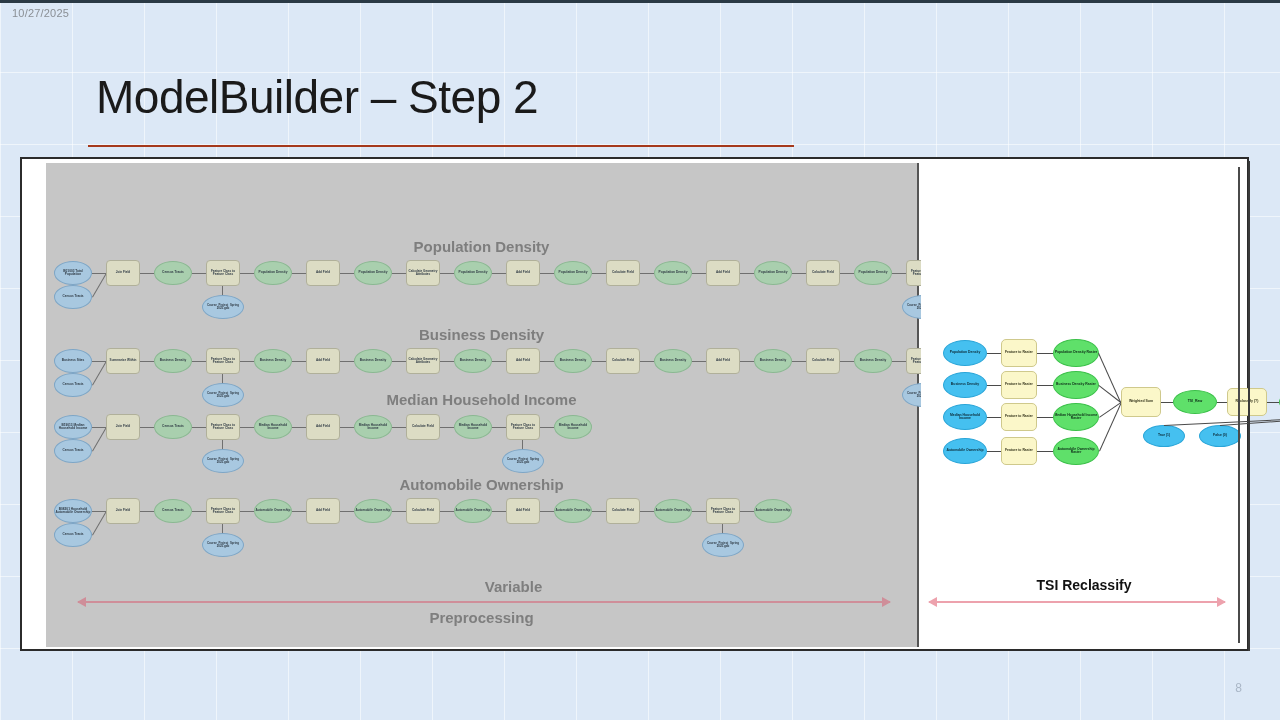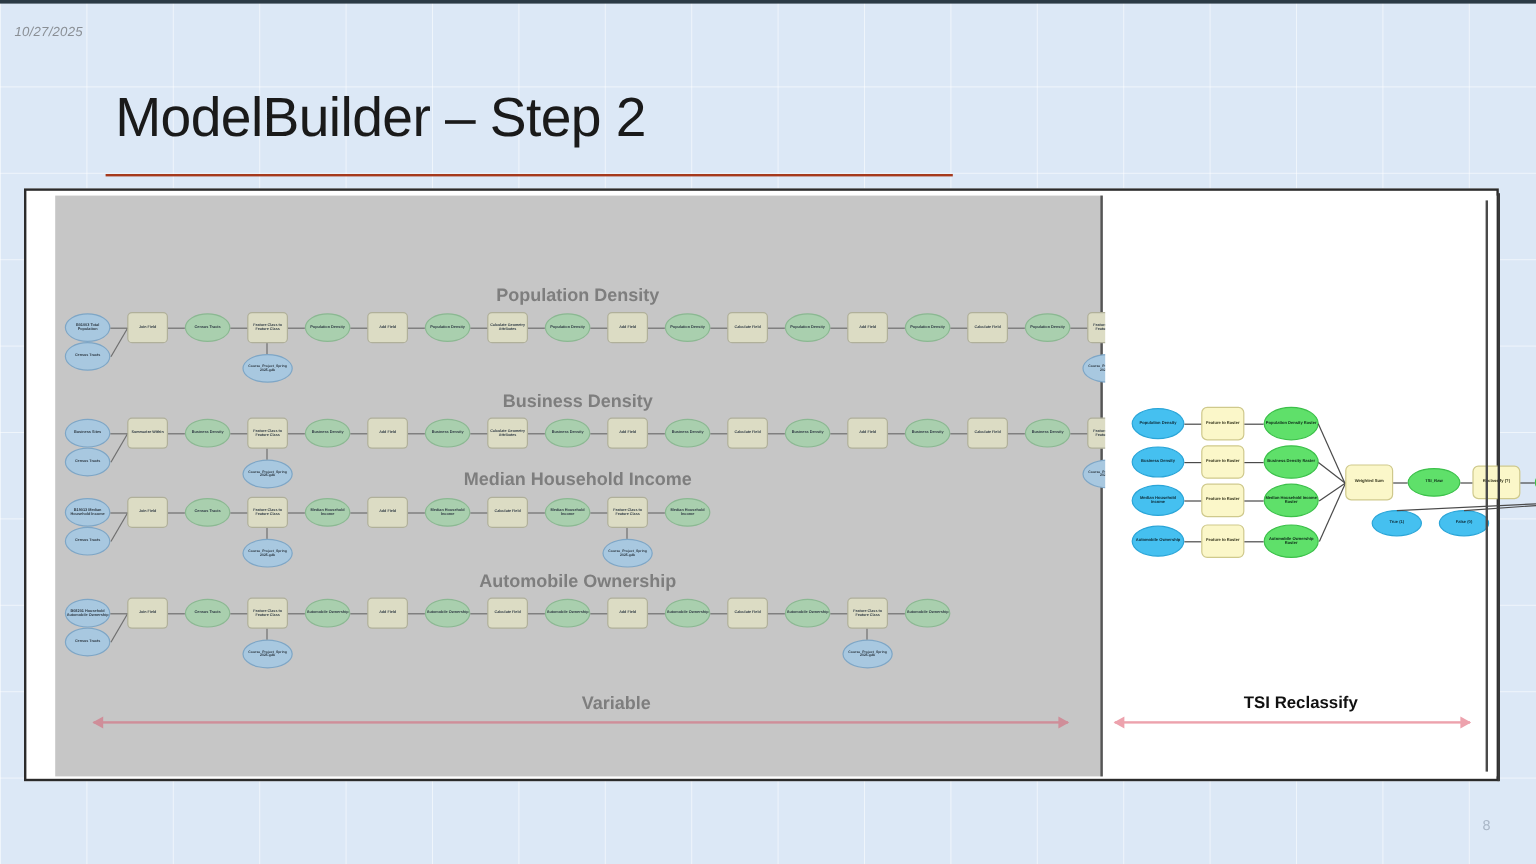--- a/index.html
+++ b/index.html
@@ -13,21 +13,21 @@
   #slide-bg{
     position:absolute;inset:0;
     background-color:#dce8f6;
     background-image:
       linear-gradient(to right, rgba(255,255,255,.55) 1px, transparent 1px),
       linear-gradient(to bottom, rgba(255,255,255,.55) 1px, transparent 1px);
     background-size:72px 72px;
   }
   #top-rule{position:absolute;left:0;top:0;width:100%;height:3px;background:#2b3a45;}
   .date{
-    position:absolute;left:12px;top:21px;font-size:11px;color:#8a8f95;letter-spacing:.2px;font-style:italic;
+    position:absolute;left:12px;top:7px;font-size:11px;color:#8a8f95;letter-spacing:.2px;
   }
   .slide-number{
     position:absolute;right:38px;bottom:25px;font-size:12px;color:#a9b6c6;
   }
   .title{
     position:absolute;left:96px;top:74px;font-size:46px;color:#1a1a1a;font-weight:400;
     letter-spacing:-.5px;line-height:1;
   }
   .title-rule{
     position:absolute;left:88px;top:145px;width:706px;height:2px;background:#a5391c;
@@ -266,20 +266,21 @@
         <div class="node oval-green" style="left: 708px; top: 336px; width: 38px; height: 24px; font-size: 3.2px;">Automobile Ownership</div>
         <div class="conn" style="left: 694px; top: 348px; width: 14px; transform: rotate(0deg);"></div>
       </div>
 
     <div class="cap-above" style="top:415px;font-size:15px;color:#7e7e7e;padding-left:32px;">Variable</div>
     <div class="arrow-wrap" style="left:32px;top:438px;width:812px;">
       <div class="arrow-line" style="background:#cf8e99;"></div>
       <div class="arrow-head" style="left:-1px;border-right:9px solid #cf8e99;"></div>
       <div class="arrow-head" style="right:-1px;border-left:9px solid #cf8e99;"></div>
     </div>
+    <div class="cap-below" style="top:446px;font-size:15px;color:#7e7e7e;">Preprocessing</div>
   </div>
 
   <div id="step2-panel">
     <div id="s2-graph">
         <div class="node s2-blue" style="left: 22px; top: 177px; width: 44px; height: 26px; font-size: 3.4px;">Population Density</div>
         <div class="node s2-rect" style="left: 80px; top: 176px; width: 36px; height: 28px; font-size: 3.4px;">Feature to Raster</div>
         <div class="node s2-green" style="left: 132px; top: 176px; width: 46px; height: 28px; font-size: 3.4px;">Population Density Raster</div>
         <div class="s2conn" style="left: 66px; top: 190px; width: 14px; transform: rotate(0deg);"></div>
         <div class="s2conn" style="left: 116px; top: 190px; width: 16px; transform: rotate(0deg);"></div>
         <div class="s2conn" style="left: 178px; top: 190px; width: 53.7122px; transform: rotate(65.8209deg);"></div>

